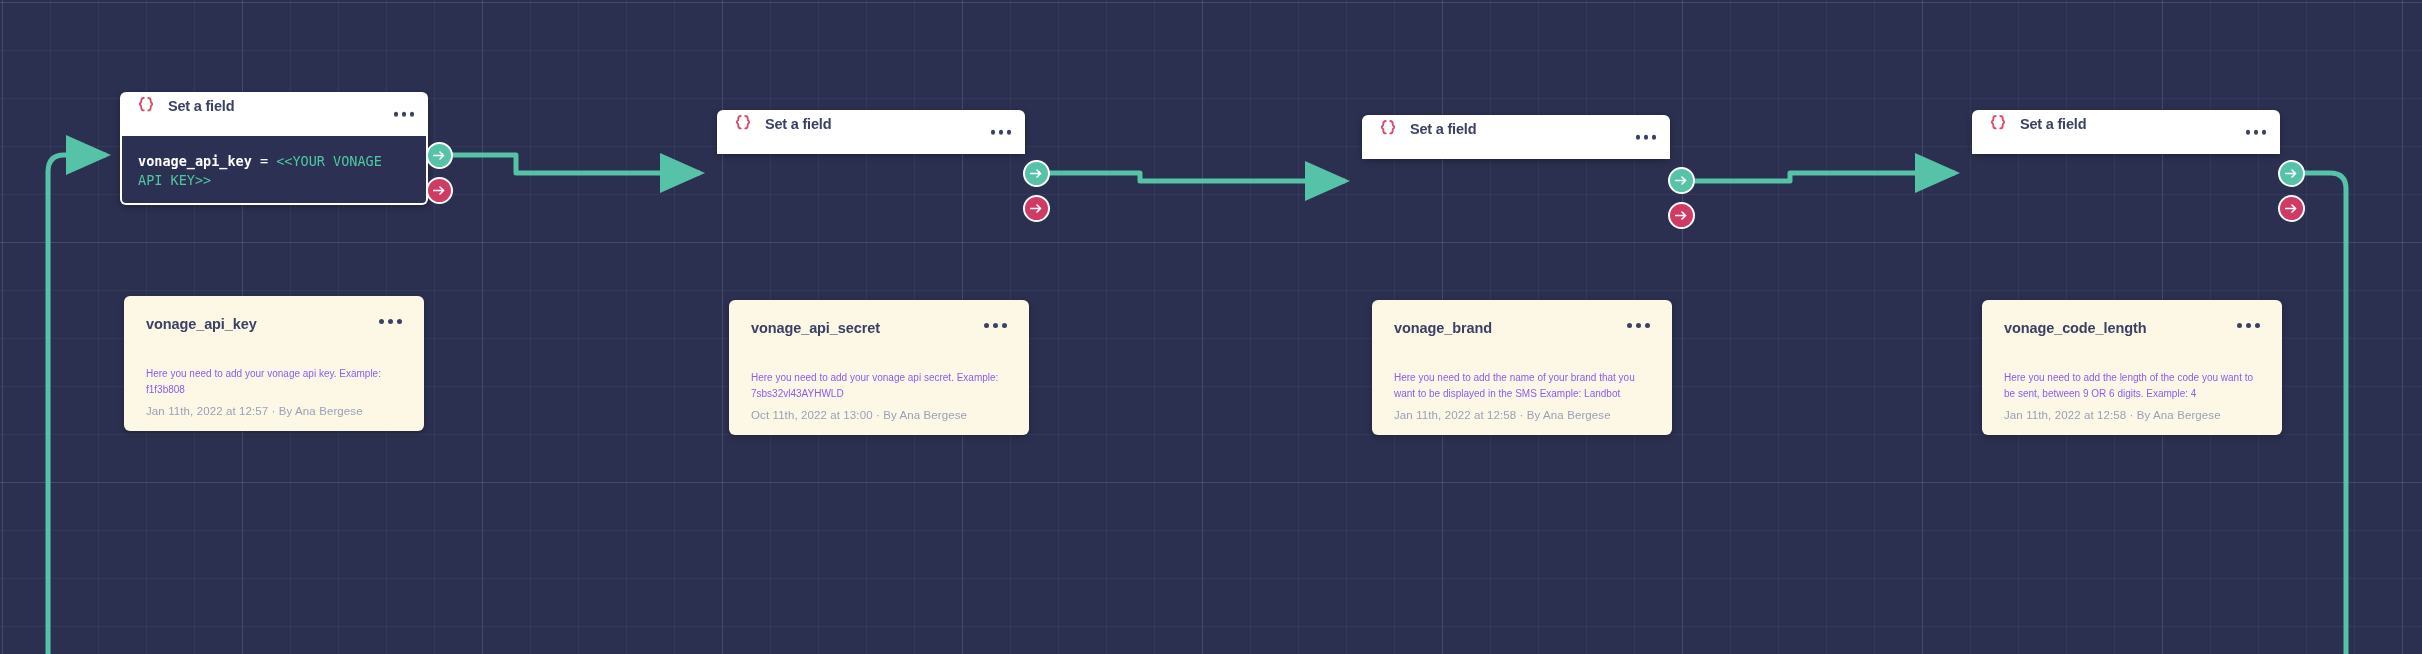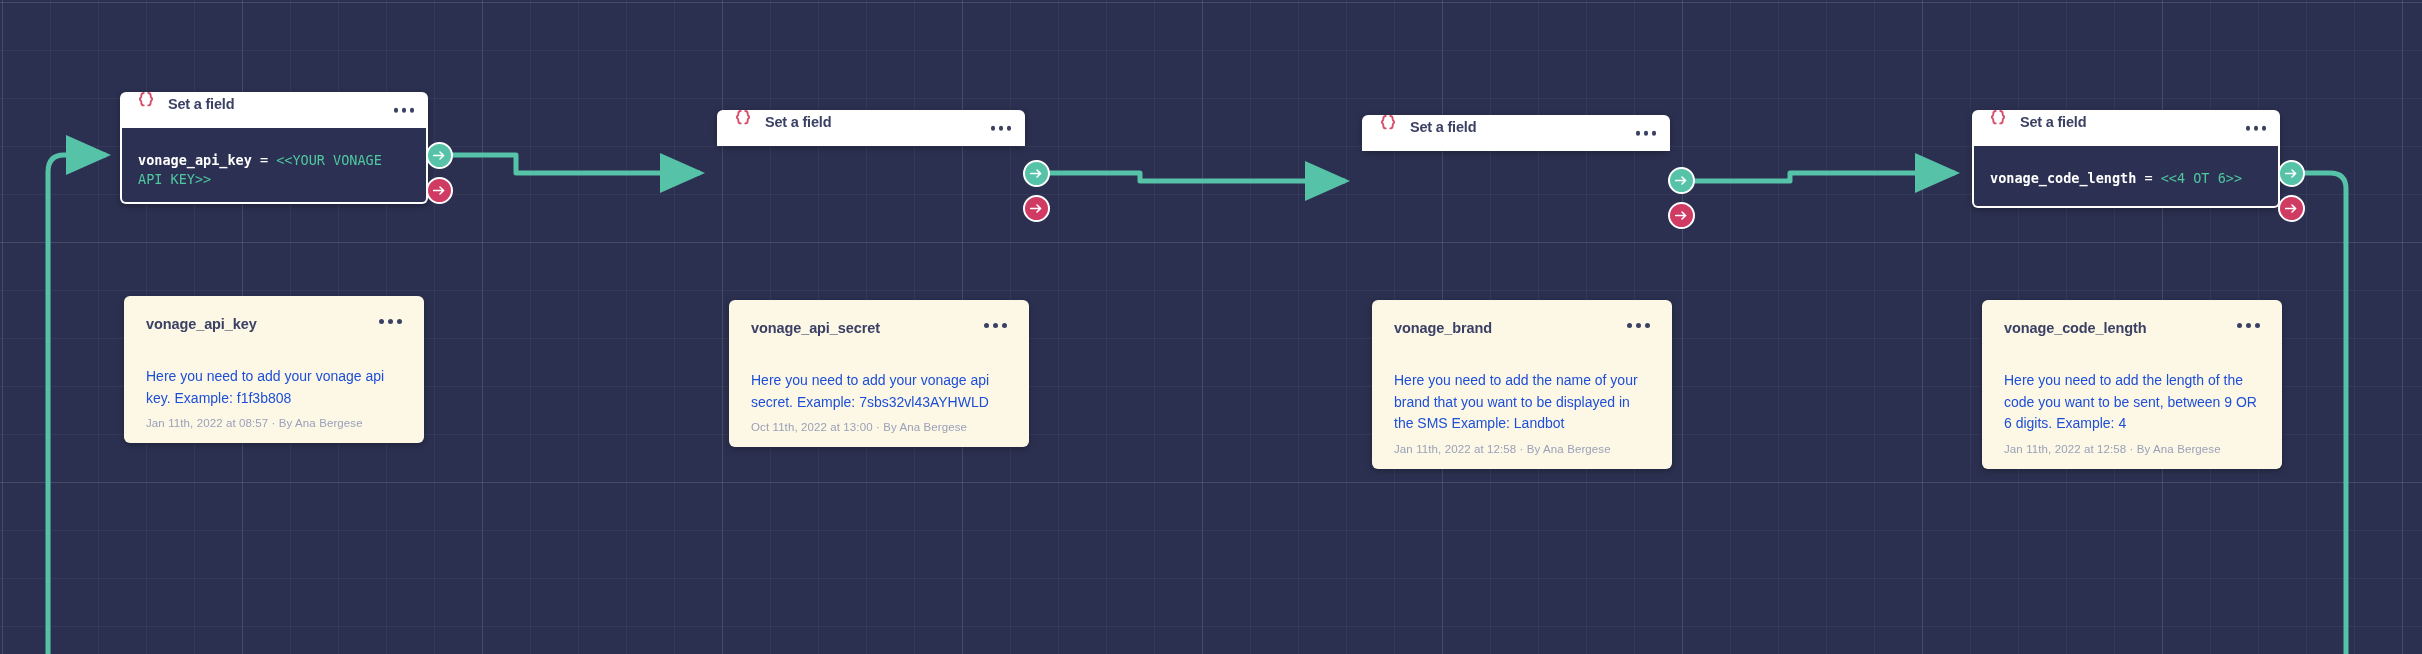--- a/index.html
+++ b/index.html
@@ -35,23 +35,23 @@
   .block {
     position: absolute;
     width: 308px;
     border-radius: 6px;
     box-shadow: 0 2px 6px rgba(0,0,0,0.30);
     z-index: 5;
   }
   .block-head {
     background: #ffffff;
     border-radius: 6px 6px 0 0;
-    height: 36px;
+    height: 44px;
     display: flex;
-    align-items: flex-end;
+    align-items: center;
     padding: 0 14px 16px 15px;
     position: relative;
   }
   .brace-icon {
     width: 22px; height: 22px;
     flex: 0 0 22px;
     display: block;
     margin-right: 11px;
   }
   .block-title {
@@ -73,21 +73,21 @@
     display: block;
     width: 4.5px; height: 4.5px;
     border-radius: 50%;
     background: #3b4164;
   }
   .block-body {
     background: #2c3153;
     border: 2px solid #ffffff;
     border-top: none;
     border-radius: 0 0 6px 6px;
-    padding: 23px 16px 14px 16px;
+    padding: 16px 16px 14px 16px;
     min-height: 62px;
   }
   .code {
     font-family: "DejaVu Sans Mono", monospace;
     font-size: 13.5px;
     line-height: 1.38;
     word-break: break-word;
   }
   .code .var { color: #ffffff; font-weight: 700; }
   .code .eq  { color: #ffffff; }
@@ -131,23 +131,23 @@
     letter-spacing: -0.1px;
   }
   .note-dots { display: flex; gap: 4px; padding-top: 3px; }
   .note-dots i {
     display: block;
     width: 5px; height: 5px;
     border-radius: 50%;
     background: #3b4164;
   }
   .note-body {
-    font-size: 14px;
+    font-size: 10px;
     line-height: 1.55;
-    color: #1d4ed8;
+    color: #8b5cf6;
     margin-bottom: 8px;
   }
   .note-meta {
     font-size: 11.5px;
     color: #9aa0b8;
     letter-spacing: 0.1px;
   }
 </style>
 </head>
 <body>
@@ -262,27 +262,20 @@
         <path d="M9.5 3.2c-2 0-2.6 1.3-2.6 2.9 0 1.5.2 2.6-1.5 3.2v1.4c1.7.6 1.5 1.7 1.5 3.2 0 1.6.6 2.9 2.6 2.9" fill="none" stroke="#d94f6b" stroke-width="2.1" stroke-linecap="round" stroke-linejoin="round"></path>
         <path d="M14.5 3.2c2 0 2.6 1.3 2.6 2.9 0 1.5-.2 2.6 1.5 3.2v1.4c-1.7.6-1.5 1.7-1.5 3.2 0 1.6-.6 2.9-2.6 2.9" fill="none" stroke="#d94f6b" stroke-width="2.1" stroke-linecap="round" stroke-linejoin="round"></path>
       </svg>
       <span class="block-title">Set a field</span>
       <span class="dots">
           <i></i>
           <i></i>
           <i></i>
         </span>
     </div>
-    <div class="block-body">
-      <div class="code">
-        <span class="var">vonage_code_length</span>
-        <span class="eq">=</span>
-        <span class="val">&lt;&lt;4 OT 6&gt;&gt;</span>
-      </div>
-    </div>
     <div class="port out-ok" style="left:306px; top:50px;">
       <svg width="13" height="11" viewBox="0 0 13 11">
         <path d="M0.6 5.5h9.4M7 2l3.6 3.5L7 9" fill="none" stroke="#fff" stroke-width="1.6" stroke-linecap="round" stroke-linejoin="round"></path>
       </svg>
     </div>
     <div class="port out-err" style="left:306px; top:85px;">
       <svg width="13" height="11" viewBox="0 0 13 11">
         <path d="M0.6 5.5h9.4M7 2l3.6 3.5L7 9" fill="none" stroke="#fff" stroke-width="1.6" stroke-linecap="round" stroke-linejoin="round"></path>
       </svg>
     </div>
@@ -291,21 +284,21 @@
   <div class="note" style="left:124px; top:296px;">
     <div class="note-head">
       <span class="note-title">vonage_api_key</span>
       <span class="note-dots">
           <i></i>
           <i></i>
           <i></i>
         </span>
     </div>
     <div class="note-body">Here you need to add your vonage api key. Example: f1f3b808</div>
-    <div class="note-meta">Jan 11th, 2022 at 08:57 · By Ana Bergese</div>
+    <div class="note-meta">Jan 11th, 2022 at 12:57 · By Ana Bergese</div>
   </div>
 
   <div class="note" style="left:729px; top:300px;">
     <div class="note-head">
       <span class="note-title">vonage_api_secret</span>
       <span class="note-dots">
           <i></i>
           <i></i>
           <i></i>
         </span>

